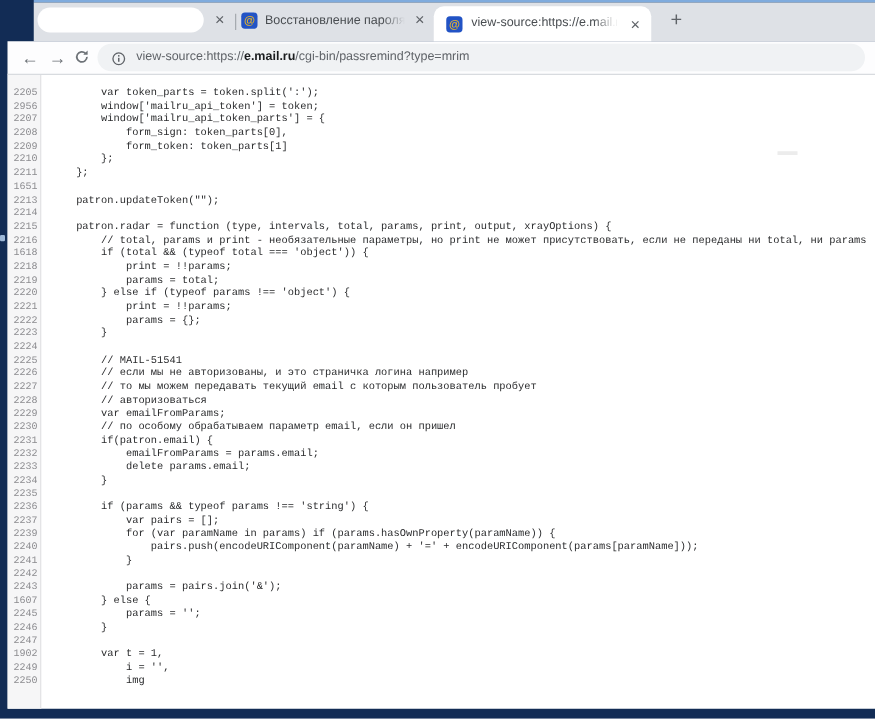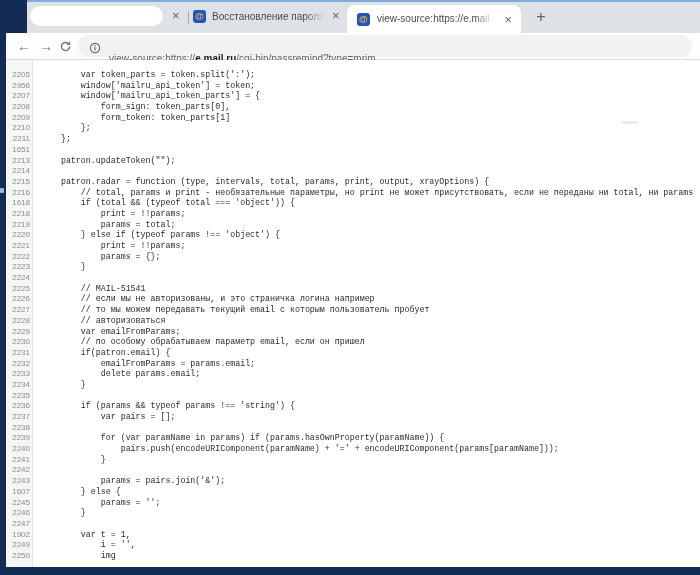--- a/index.html
+++ b/index.html
@@ -36,29 +36,29 @@
   .tab-active .tab-close{top:8px;right:9px;}
   .newtab{position:absolute;left:504px;top:5px;width:20px;height:20px;color:#5f6368;
         font-size:16px;line-height:20px;text-align:center;cursor:default;}
   .toolbar{position:absolute;left:6px;right:0;top:33px;height:26px;background:var(--toolbar);
         border-bottom:1px solid #d8dbdf;}
   .navbtn{position:absolute;top:4px;color:var(--icon-gray);font-size:14px;line-height:18px;cursor:default;}
   .reload{position:absolute;left:53px;top:6px;}
   .omnibox{position:absolute;left:72px;right:8px;top:2px;height:22px;border-radius:11px;
         background:var(--omnibox);}
   .info-icon{position:absolute;left:11px;top:5px;}
-  .url{position:absolute;left:31px;top:5px;font-size:10px;line-height:12px;white-space:nowrap;margin-top:13px;}
+  .url{position:absolute;left:31px;top:5px;font-size:10px;line-height:12px;white-space:nowrap;}
   .url .gray{color:var(--url-gray);} .url .dark{color:var(--url-dark);font-weight:bold;}
   .content{position:absolute;left:6px;right:0;top:60px;bottom:8px;background:#fff;overflow:hidden;}
   .gutter-bg{position:absolute;left:0;top:0;bottom:0;width:26px;background:var(--gutter-bg);
         border-right:1px solid var(--gutter-border);}
   .code-rows{position:absolute;left:0;top:10px;right:0;}
   .crow{display:flex;height:10.7px;}
   .crow .num{width:24px;flex:0 0 24px;text-align:right;padding-right:3px;
-        font-family:Liberation Sans, sans-serif;font-size:8px;line-height:10.7px;color:var(--line-num);}
+        font-family:Liberation Mono, monospace;font-size:8px;line-height:10.7px;color:var(--line-num);}
   .crow .code{padding-left:8px;white-space:pre;
         font-family:Liberation Mono, monospace;font-size:8.3px;line-height:10.7px;color:var(--code);}
   .edge-marker{position:absolute;left:0;top:188px;width:4px;height:5px;background:#9db8d8;border-radius:1px;}
   .smudge{position:absolute;left:616px;top:61px;width:16px;height:3px;background:#ececec;}
 </style>
 </head>
 <body>
 
 <div class="stage">
 
@@ -237,24 +237,20 @@
         </div>
         <div class="crow">
           <span class="num">2236</span>
           <span class="code">        if (params &amp;&amp; typeof params !== 'string') {</span>
         </div>
         <div class="crow">
           <span class="num">2237</span>
           <span class="code">            var pairs = [];</span>
         </div>
         <div class="crow">
-          <span class="num">2238</span>
-          <span class="code"></span>
-        </div>
-        <div class="crow">
           <span class="num">2239</span>
           <span class="code">            for (var paramName in params) if (params.hasOwnProperty(paramName)) {</span>
         </div>
         <div class="crow">
           <span class="num">2240</span>
           <span class="code">                pairs.push(encodeURIComponent(paramName) + '=' + encodeURIComponent(params[paramName]));</span>
         </div>
         <div class="crow">
           <span class="num">2241</span>
           <span class="code">            }</span>

